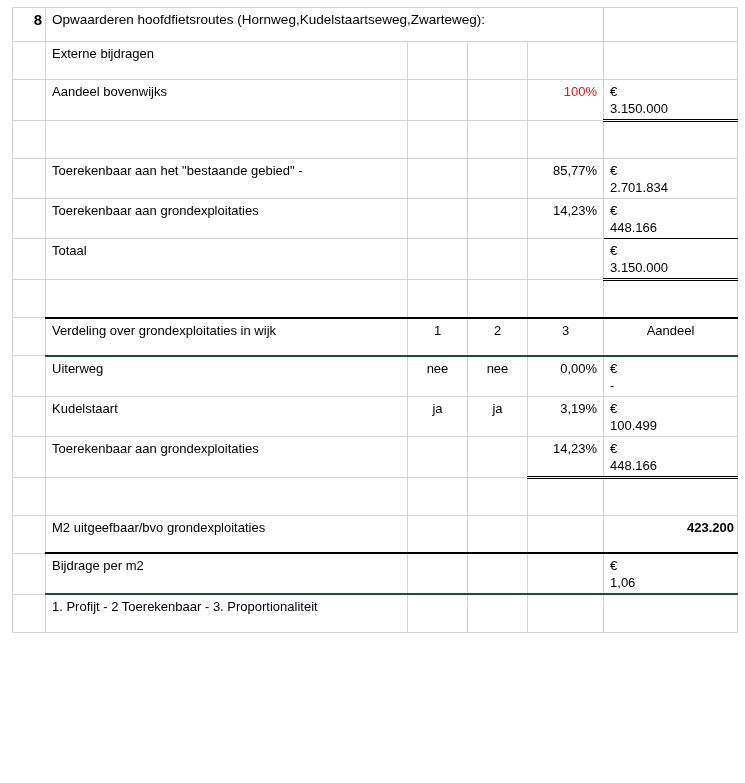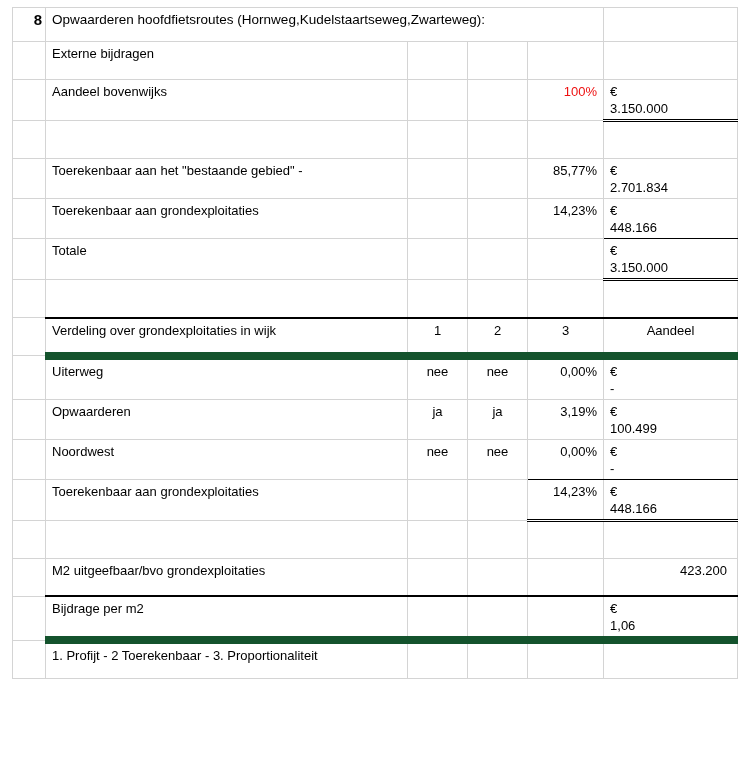--- a/index.html
+++ b/index.html
@@ -27,27 +27,27 @@
     overflow: hidden;
   }
   tr { height: 38px; }
   tr.title-row { height: 34px; }
   td.num  { font-size: 15px; font-weight: bold; text-align: right; padding-right: 3px; }
   td.title{ font-size: 13.5px; }
   .b   { font-weight: normal; }
   .r   { text-align: right; }
   .ctr { text-align: center; }
   .red { color: var(--red, #ee1111); }
-  .tight { padding-right: 10px; }
+  .tight { padding-right: 3px; font-weight: bold; }
   
   .bt1  { border-top: 1px solid #000; }
   .bb1  { border-bottom: 1px solid #000; }
   .bb2d { border-bottom: 3px double #000; }
   .bt2  { border-top: 2px solid #000; }
-  .bb2  { border-bottom: 8px solid #14532d; }
+  .bb2  { border-bottom: 2px solid #14532d; }
 </style>
 </head>
 <body>
 
 <table data-name="cost-allocation-table">
   <colgroup>
     <col style="width:33px">
     <col style="width:362px">
     <col style="width:60px">
     <col style="width:60px">
@@ -98,21 +98,21 @@
         <td data-name="cell-empty"></td>
         <td data-name="label">Toerekenbaar aan grondexploitaties</td>
         <td data-name="cell-empty"></td>
         <td data-name="cell-empty"></td>
         <td class="r" data-name="value-percent">14,23%</td>
         <td class="val bb1" data-name="value-euro">€
 448.166</td>
       </tr>
       <tr data-name="row-totaal">
         <td data-name="cell-empty"></td>
-        <td data-name="label">Totale</td>
+        <td data-name="label">Totaal</td>
         <td data-name="cell-empty"></td>
         <td data-name="cell-empty"></td>
         <td data-name="cell-empty"></td>
         <td class="val bb2d" data-name="value-euro">€
 3.150.000</td>
       </tr>
       <tr data-name="row-blank-2">
         <td data-name="cell-empty"></td>
         <td data-name="cell-empty"></td>
         <td data-name="cell-empty"></td>
@@ -132,35 +132,26 @@
         <td data-name="cell-empty"></td>
         <td data-name="label">Uiterweg</td>
         <td class="ctr" data-name="flag-criterion-1">nee</td>
         <td class="ctr" data-name="flag-criterion-2">nee</td>
         <td class="r" data-name="value-percent">0,00%</td>
         <td class="val" data-name="value-euro">€
 -</td>
       </tr>
       <tr data-name="row-kudelstaart">
         <td data-name="cell-empty"></td>
-        <td data-name="label">Opwaarderen</td>
+        <td data-name="label">Kudelstaart</td>
         <td class="ctr" data-name="flag-criterion-1">ja</td>
         <td class="ctr" data-name="flag-criterion-2">ja</td>
         <td class="r" data-name="value-percent">3,19%</td>
         <td class="val" data-name="value-euro">€
 100.499</td>
-      </tr>
-      <tr data-name="row-noordwest">
-        <td data-name="cell-empty"></td>
-        <td data-name="label">Noordwest</td>
-        <td class="ctr" data-name="flag-criterion-1">nee</td>
-        <td class="ctr" data-name="flag-criterion-2">nee</td>
-        <td class="r bb1" data-name="value-percent">0,00%</td>
-        <td class="val bb1" data-name="value-euro">€
--</td>
       </tr>
       <tr data-name="row-toerekenbaar-grondexploitaties-2">
         <td data-name="cell-empty"></td>
         <td data-name="label">Toerekenbaar aan grondexploitaties</td>
         <td data-name="cell-empty"></td>
         <td data-name="cell-empty"></td>
         <td class="r bb2d" data-name="value-percent">14,23%</td>
         <td class="val bb2d" data-name="value-euro">€
 448.166</td>
       </tr>

